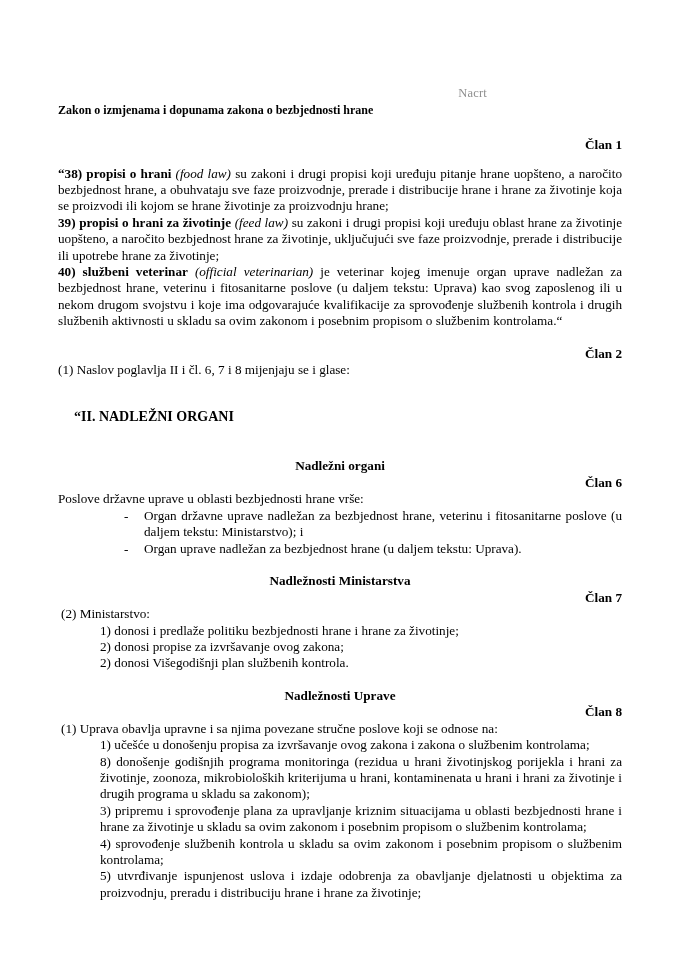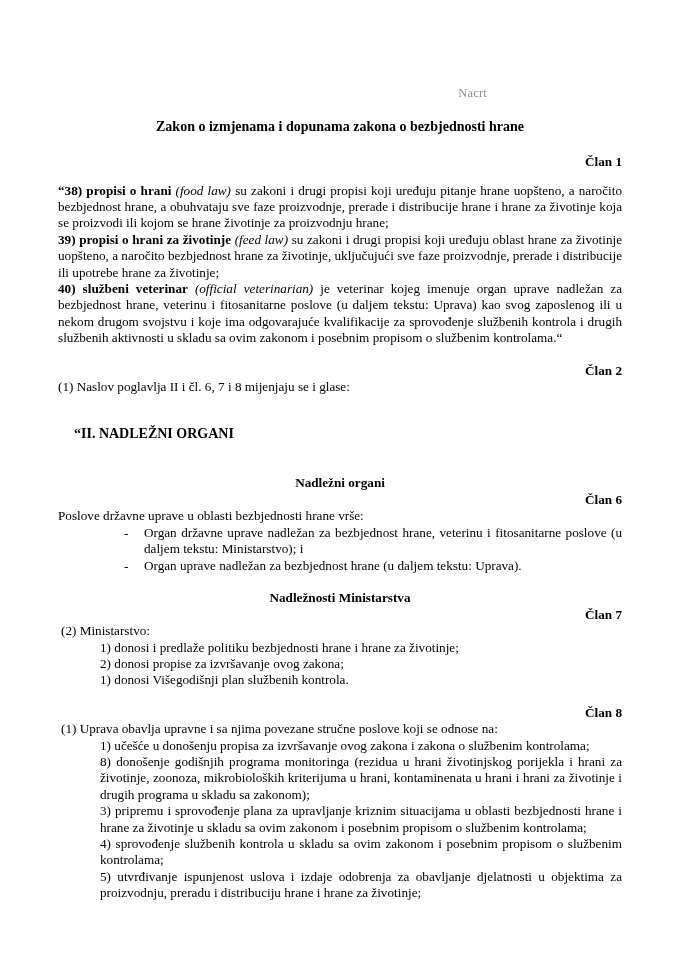--- a/index.html
+++ b/index.html
@@ -36,25 +36,24 @@
 
   
   .content {
     position: absolute;
     left: 58px;
     top: 102px;
     width: 564px;
   }
 
   .doc-title {
-    text-align: center;
     font-weight: bold;
-    font-size: 14px;
+    font-size: 12px;
     line-height: 16px;
-    margin: 17px 0 19px 0;
+    margin: 0 0 19px 0;
   }
 
   .article-head {
     text-align: right;
     font-weight: bold;
     font-size: 13.2px;
     line-height: 16.5px;
     margin: 0;
   }
 
@@ -159,24 +158,25 @@
     </ul>
 
     <div class="spacer-16"></div>
 
     <div class="section-head">Nadležnosti Ministarstva</div>
     <div class="article-head">Član 7</div>
     <p class="flush indent-sm">(2) Ministarstvo:</p>
 
     <p class="flush indent-num">1) donosi i predlaže politiku bezbjednosti hrane i hrane za životinje;</p>
     <p class="flush indent-num">2) donosi propise za izvršavanje ovog zakona;</p>
-    <p class="flush indent-num">1) donosi Višegodišnji plan službenih kontrola.</p>
+    <p class="flush indent-num">2) donosi Višegodišnji plan službenih kontrola.</p>
 
     <div class="spacer-16"></div>
 
+    <div class="section-head">Nadležnosti Uprave</div>
     <div class="article-head">Član 8</div>
     <p class="flush indent-sm">(1) Uprava obavlja upravne i sa njima povezane stručne poslove koji se odnose na:</p>
 
     <p class="body indent-num">1) učešće u donošenju propisa za izvršavanje ovog zakona i zakona o službenim kontrolama;</p>
     <p class="body indent-num">8) donošenje godišnjih programa monitoringa (rezidua u hrani životinjskog porijekla i hrani za životinje, zoonoza, mikrobioloških kriterijuma u hrani, kontaminenata u hrani i hrani za životinje i drugih programa u skladu sa zakonom);</p>
     <p class="body indent-num">3) pripremu i sprovođenje plana za upravljanje kriznim situacijama u oblasti bezbjednosti hrane i hrane za životinje u skladu sa ovim zakonom i posebnim propisom o službenim kontrolama;</p>
     <p class="body indent-num">4) sprovođenje službenih kontrola u skladu sa ovim zakonom i posebnim propisom o službenim kontrolama;</p>
     <p class="body indent-num">5) utvrđivanje ispunjenost uslova i izdaje odobrenja za obavljanje djelatnosti u objektima za proizvodnju, preradu i distribuciju hrane i hrane za životinje;</p>
 
   </div>

